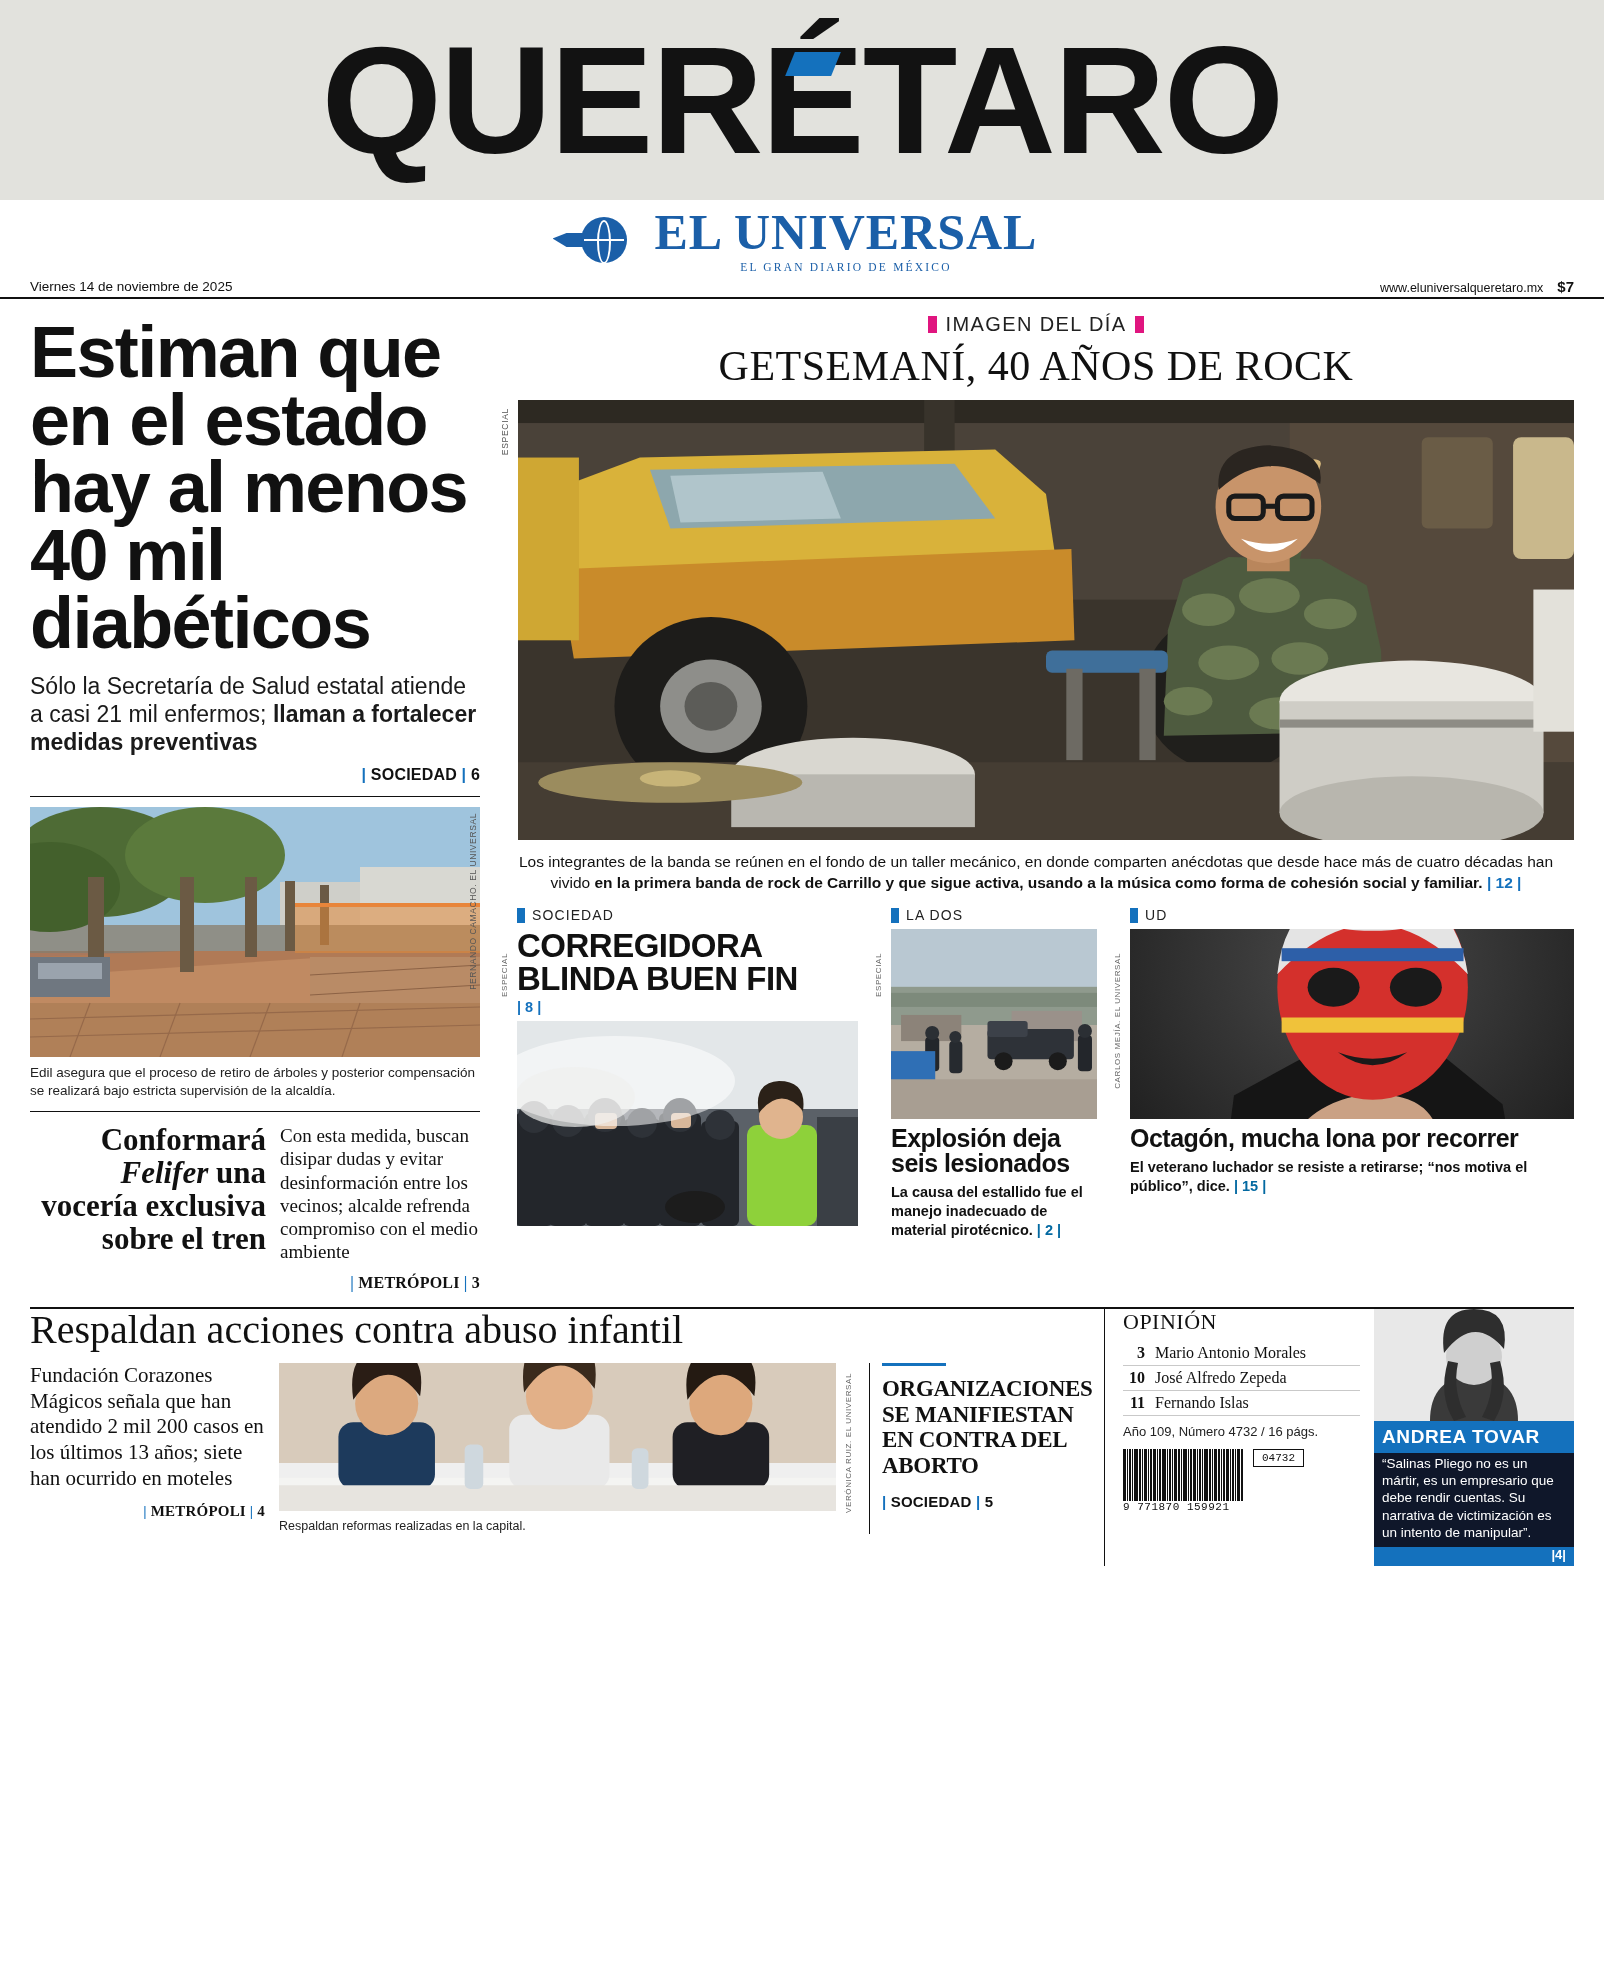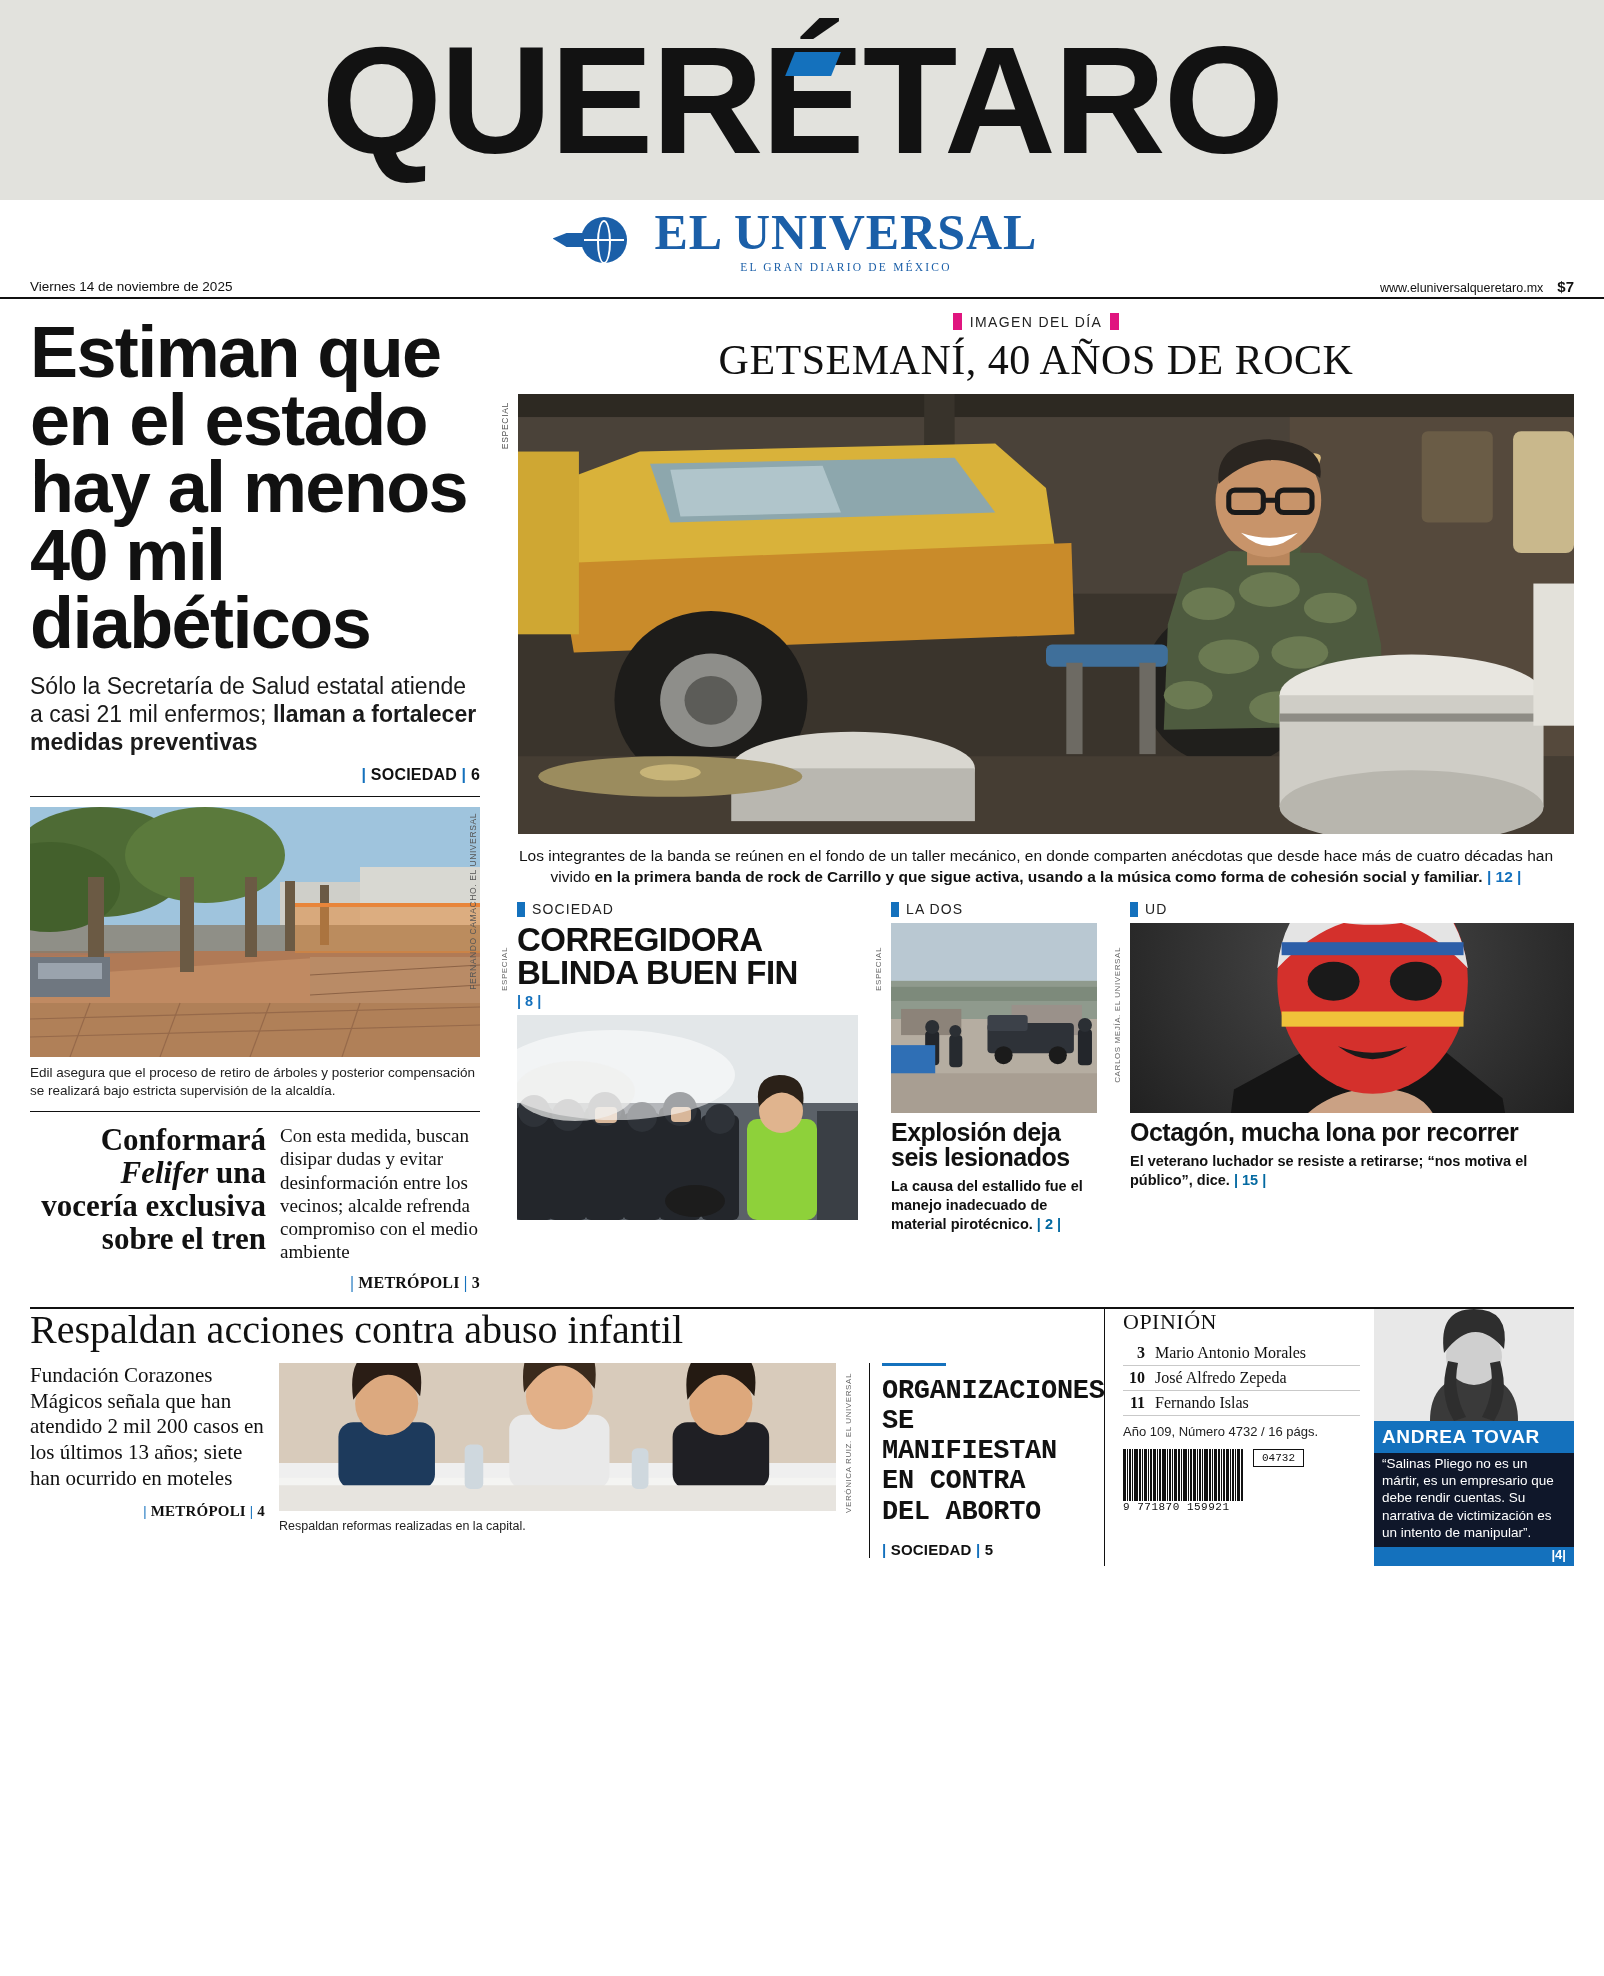--- a/index.html
+++ b/index.html
@@ -186,21 +186,21 @@
     flex: none;
     font-family: "Liberation Serif", serif;
     font-size: 19px;
     line-height: 1.22;
   }
 
   
   .kicker-row { display: flex; align-items: center; gap: 8px; }
   .kicker-bar { width: 9px; height: 17px; background: #e0157f; flex: none; }
   .kicker-txt {
-    font-size: 14px;
+    font-size: 20px;
     letter-spacing: 1.4px;
     color: #222;
   }
   .imgday-title {
     font-family: "Liberation Serif", serif;
     font-size: 42px;
     letter-spacing: .5px;
     margin: 6px 0 10px 0;
     text-align: center;
     color: #111;
@@ -290,23 +290,23 @@
   .abuse-grid { display: flex; gap: 14px; }
   .abuse-text {
     width: 235px; flex: none;
     font-family: "Liberation Serif", serif;
     font-size: 21px;
     line-height: 1.23;
   }
   .abuse-mid { flex: 1; display: flex; gap: 6px; }
   .abuse-right { width: 215px; flex: none; padding-left: 12px; border-left: 1px solid #111; }
   .abuse-right-head {
-    font-family: Liberation Mono, monospace;
+    font-family: Liberation Serif, serif;
     font-weight: 700;
-    font-size: 27px;
+    font-size: 23px;
     line-height: 1.12;
     letter-spacing: -.3px;
   }
 
   
   .opinion { display: flex; gap: 14px; }
   .opinion-left { flex: 1; }
   .opinion-title {
     font-family: "Liberation Serif", serif;
     font-size: 22px;

